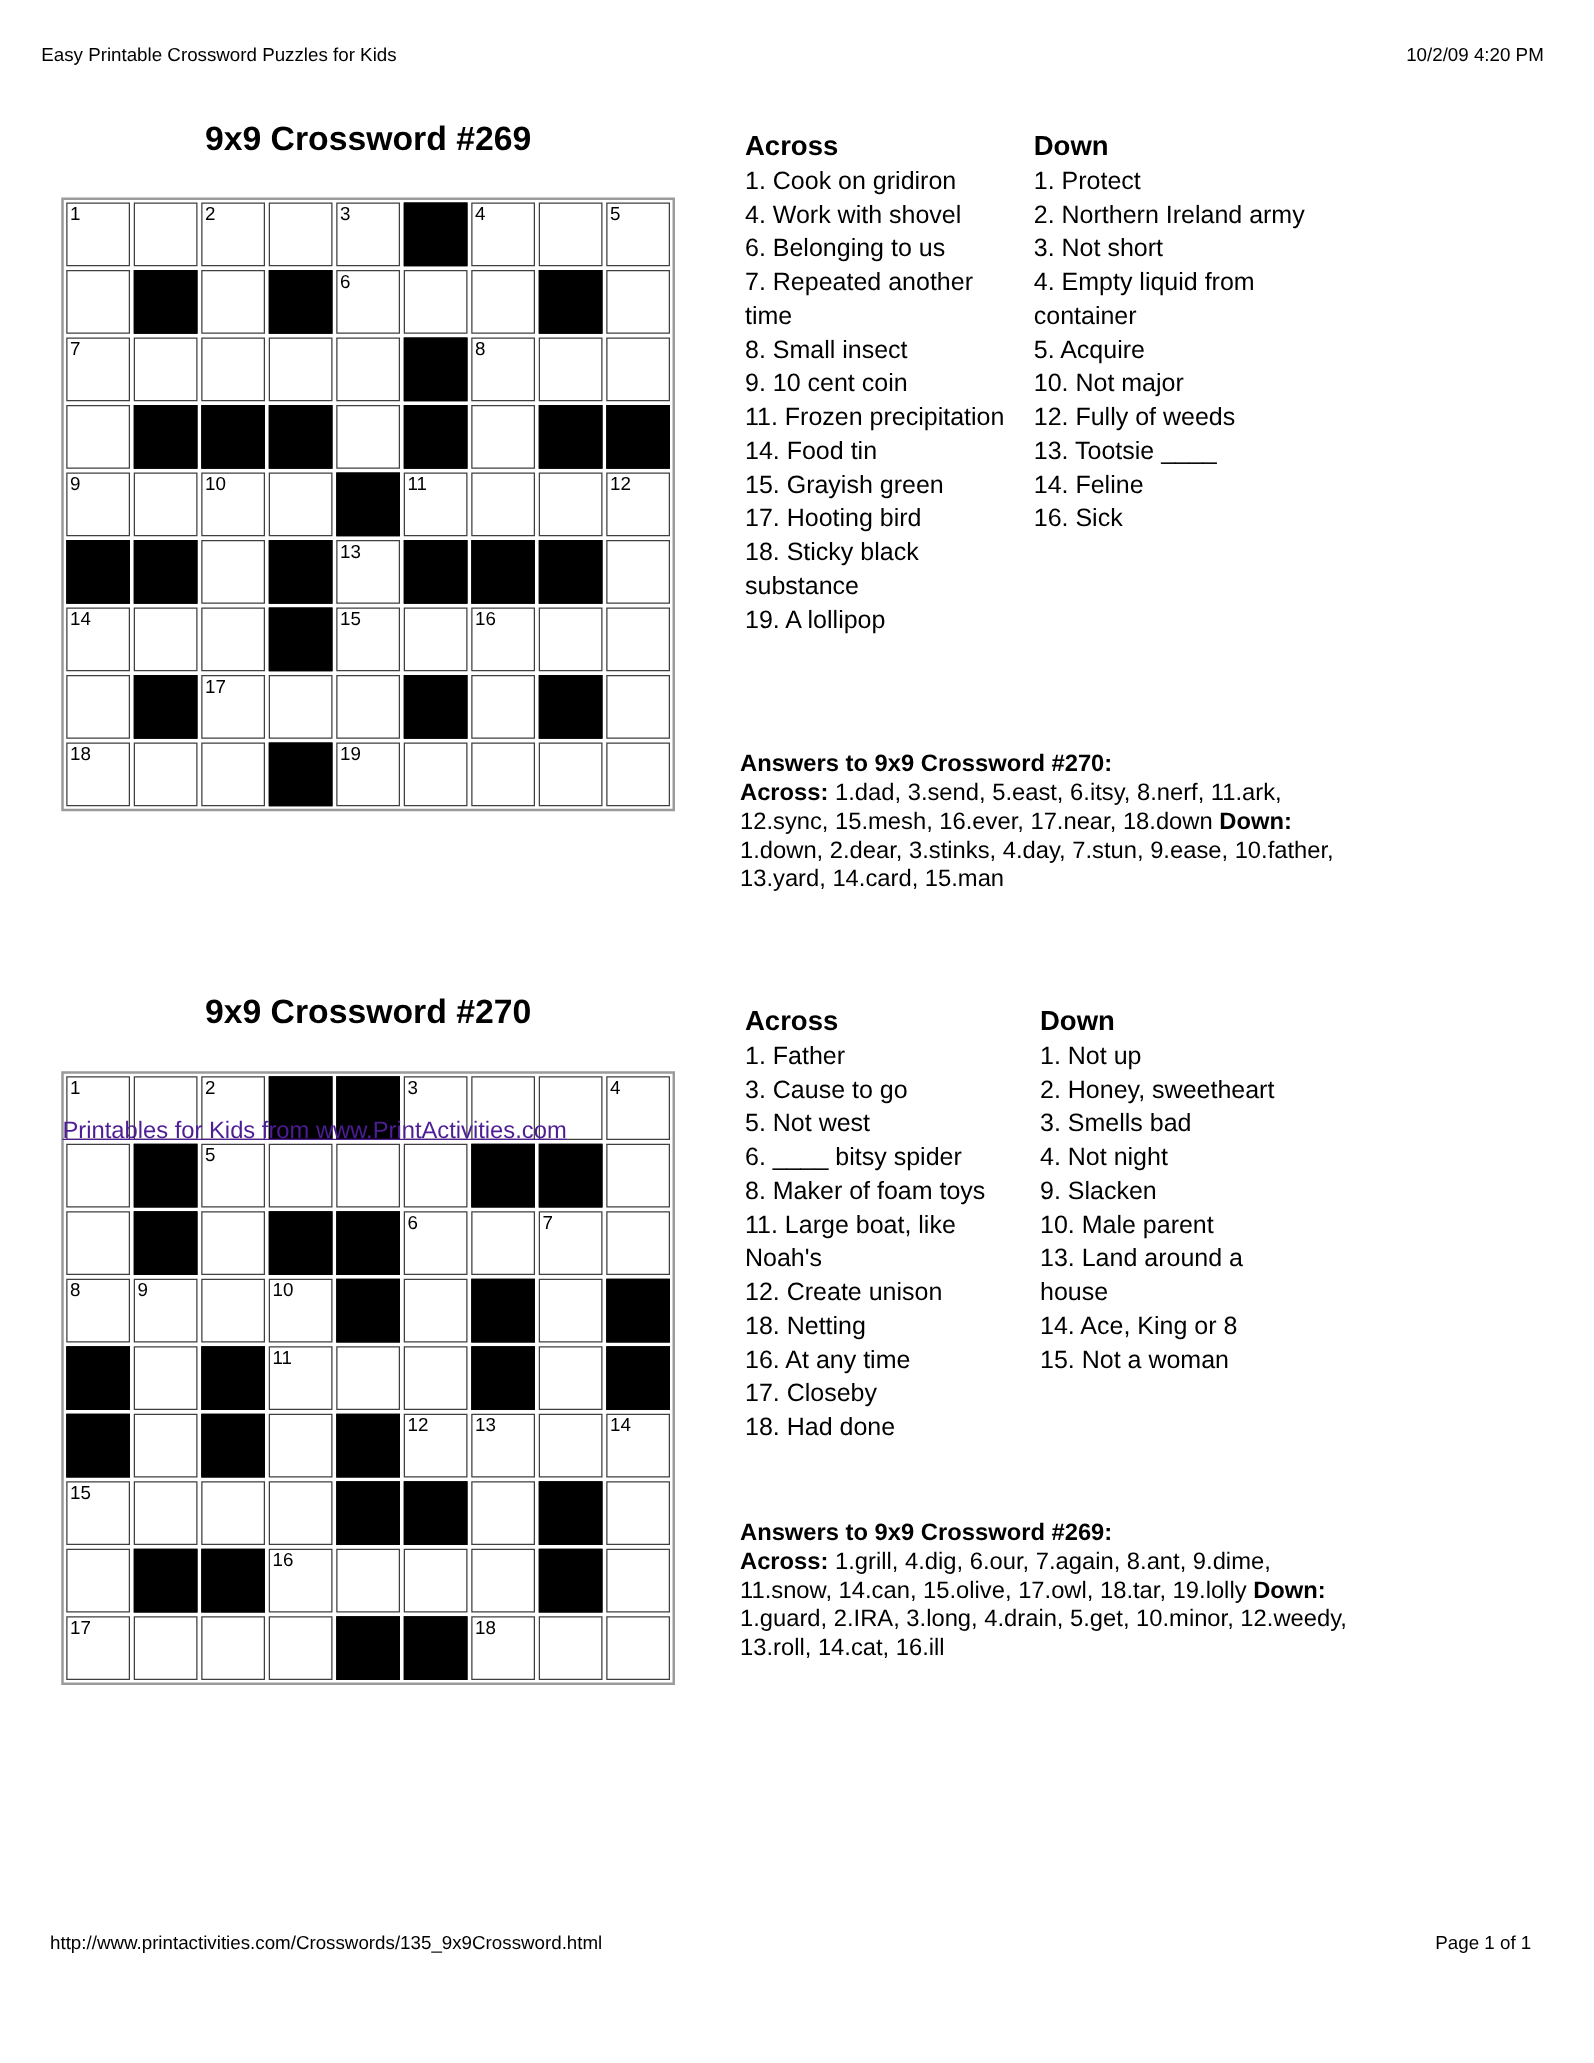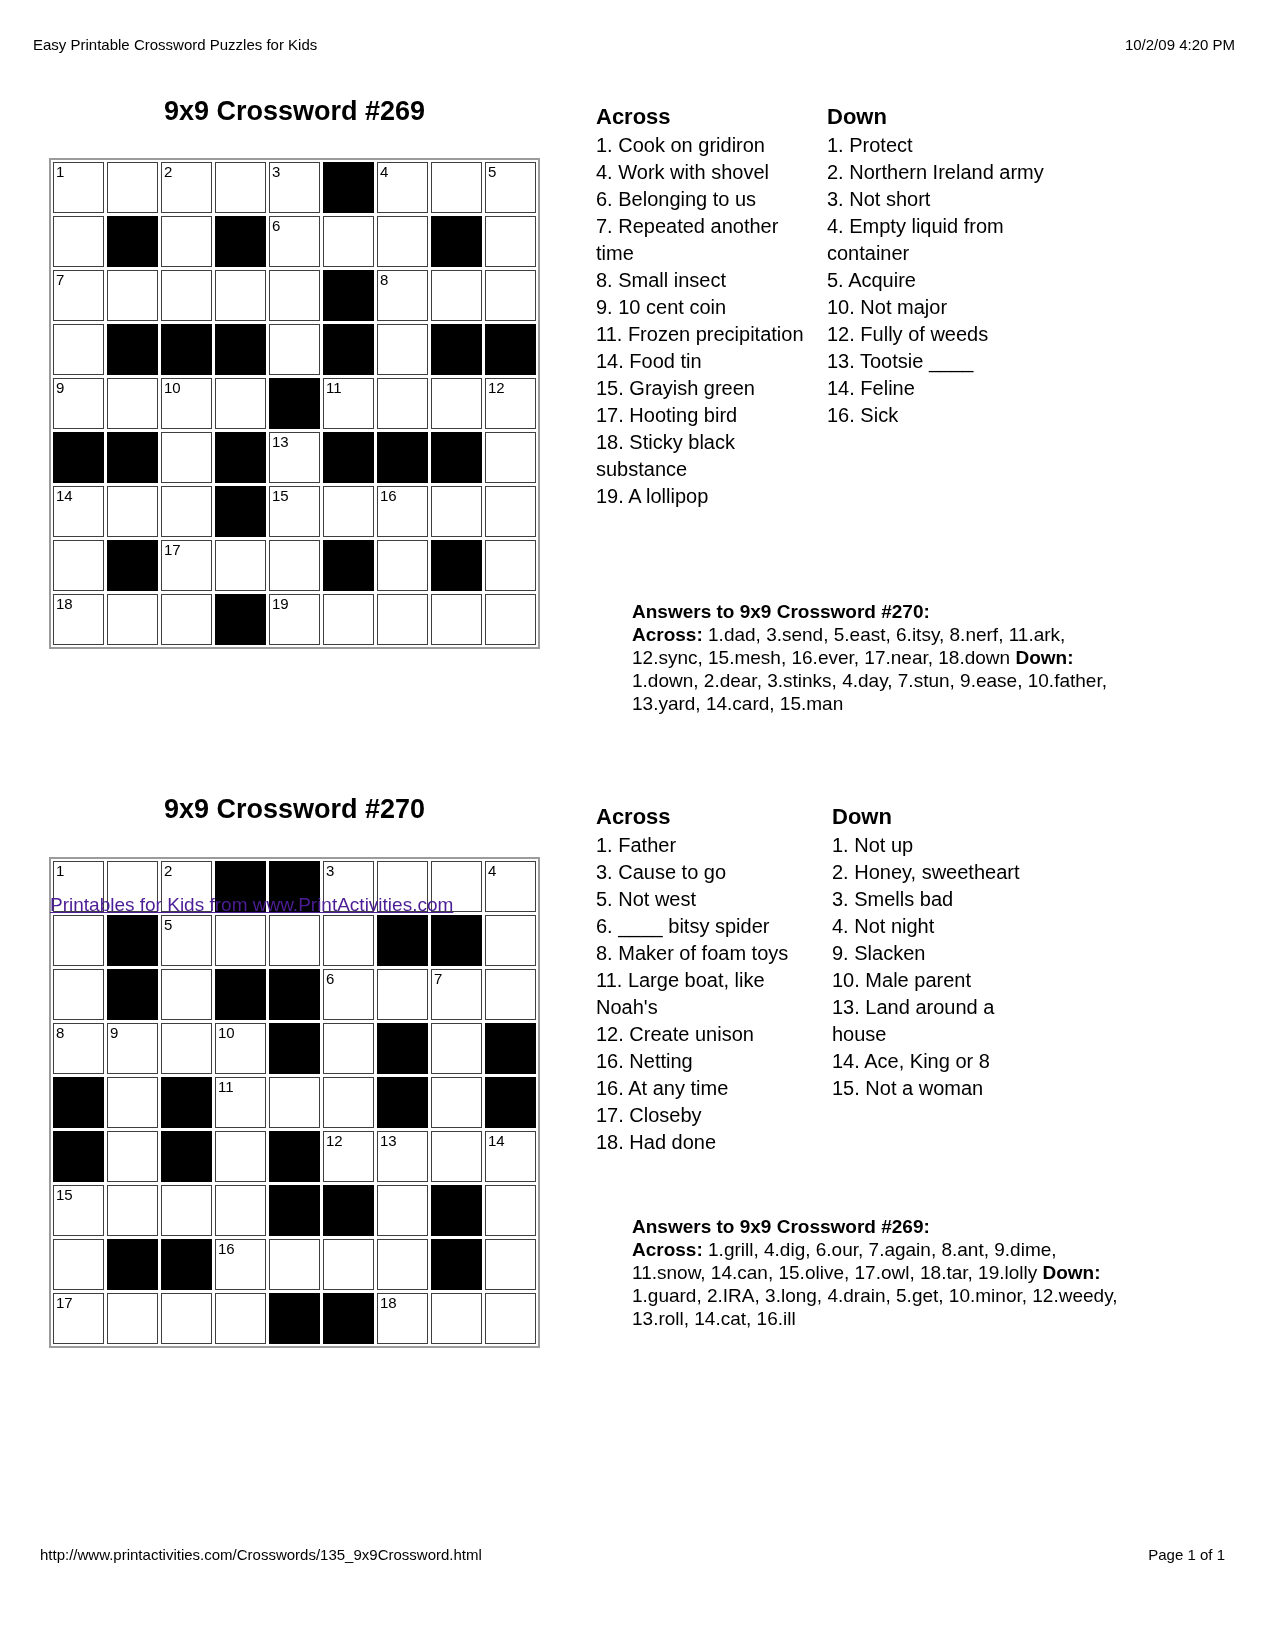--- a/index.html
+++ b/index.html
@@ -27,21 +27,21 @@
   .num{position:absolute;left:2px;top:0;font-size:15px;line-height:18px;}
 
   .col{position:absolute;}
   .col-head{font-size:22px;font-weight:bold;line-height:30px;}
   .clue{font-size:20px;line-height:27px;}
   #across-0{left:596px;top:102px;width:220px;}
   #down-0{left:827px;top:102px;width:256px;}
   #across-1{left:596px;top:802px;width:232px;}
   #down-1{left:832px;top:802px;width:222px;}
 
-  .answers{position:absolute;font-size:19px;line-height:23px;width:490px;margin-left:40px;}
+  .answers{position:absolute;font-size:19px;line-height:23px;width:490px;}
   #answers-0{left:592px;top:600px;}
   #answers-1{left:592px;top:1215px;}
   .ans-head{font-weight:bold;}
   .ans-text{margin:0;}
   .ans-text b{font-weight:bold;}
 
   .plink{position:absolute;left:50px;top:894px;font-size:19px;
          color:#4c1d95;text-decoration:underline;white-space:nowrap;z-index:5;cursor:pointer;}
 </style>
 </head>
@@ -339,21 +339,21 @@
   <div class="col" id="across-1">
     <div class="col-head">Across</div>
     <div>
         <div class="clue">1. Father</div>
         <div class="clue">3. Cause to go</div>
         <div class="clue">5. Not west</div>
         <div class="clue">6. ____ bitsy spider</div>
         <div class="clue">8. Maker of foam toys</div>
         <div class="clue">11. Large boat, like Noah's</div>
         <div class="clue">12. Create unison</div>
-        <div class="clue">16. Netting</div>
+        <div class="clue">18. Netting</div>
         <div class="clue">16. At any time</div>
         <div class="clue">17. Closeby</div>
         <div class="clue">18. Had done</div>
       </div>
   </div>
   <div class="col" id="down-1">
     <div class="col-head">Down</div>
     <div>
         <div class="clue">1. Not up</div>
         <div class="clue">2. Honey, sweetheart</div>

